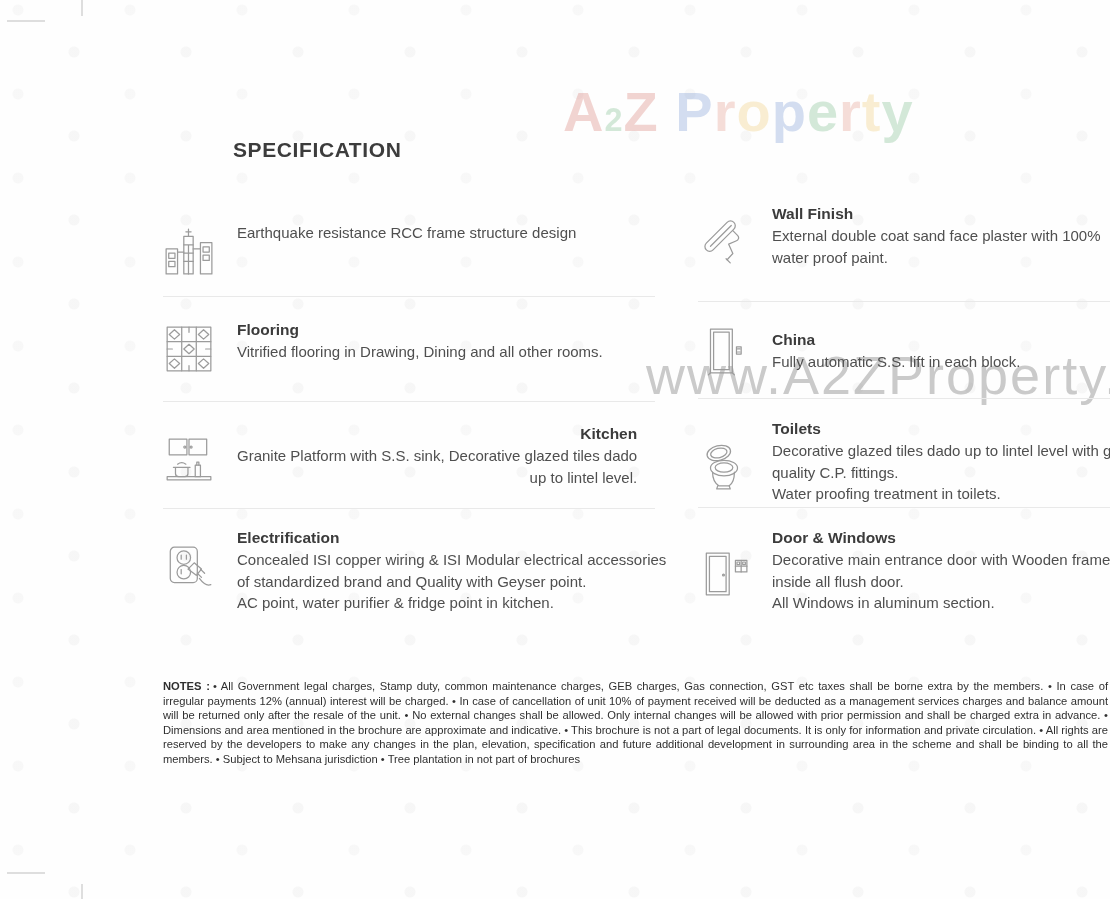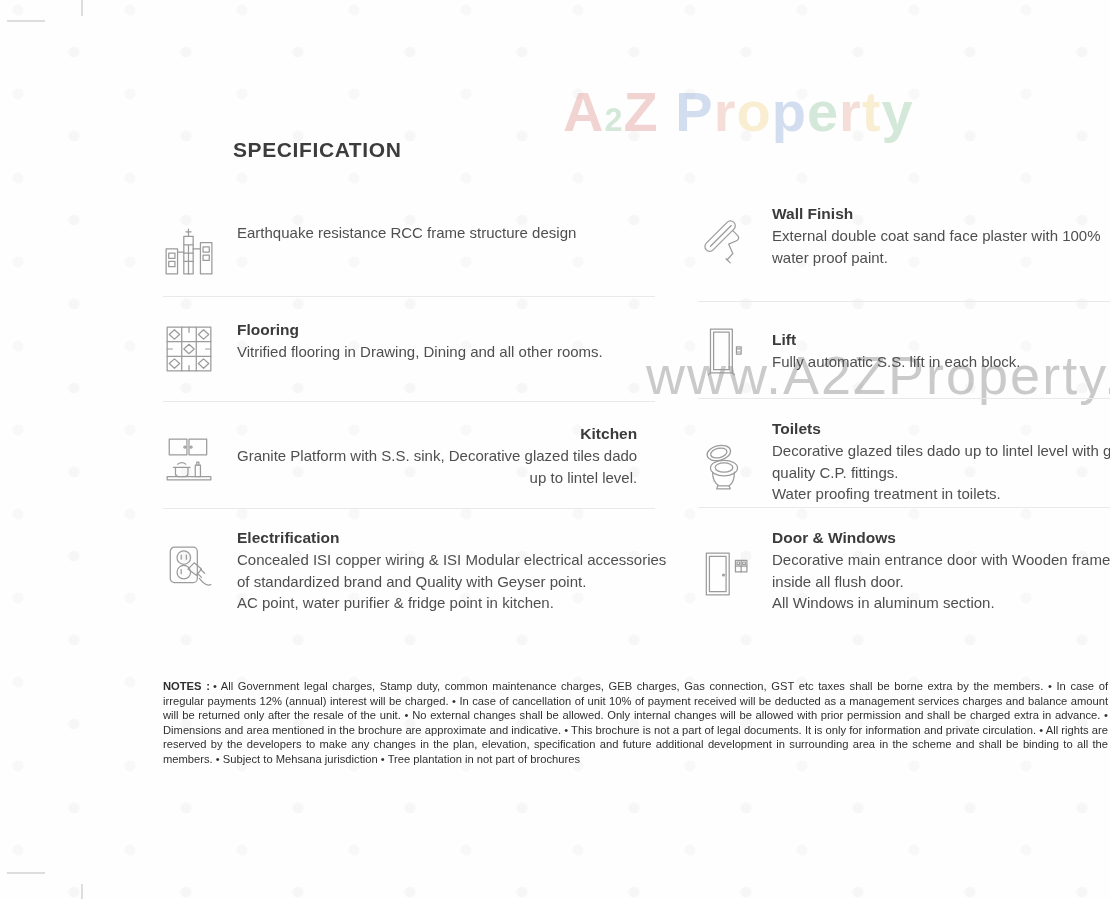--- a/index.html
+++ b/index.html
@@ -167,21 +167,21 @@
     <span class="icon" style="margin-top:2px;">
       <svg class="lineart" width="52" height="52" viewBox="0 0 50 50">
         <rect x="12" y="3" width="21" height="42"></rect>
         <rect x="15" y="6" width="15" height="36"></rect>
         <path d="M12 45 l-2 2 M33 45 l2 2"></path>
         <rect x="37" y="20" width="4.5" height="7"></rect>
         <path d="M38 22 h2.5 M38 25 h2.5"></path>
       </svg>
     </span>
     <div class="stext">
-      <div class="stitle">Lift</div>
+      <div class="stitle">China</div>
       <div class="sline">Fully automatic S.S. lift in each block.</div>
       <div class="sline"></div>
       <div class="sline"></div>
     </div>
   </div>
 
   <div class="section rightcol rule" style="top:398px;padding-top:19px;">
     <span class="icon" style="margin-top:10px;">
       <svg class="lineart" width="52" height="52" viewBox="0 0 50 50">
         <ellipse cx="20" cy="12.5" rx="11.5" ry="7" transform="rotate(-14 20 12.5)"></ellipse>

